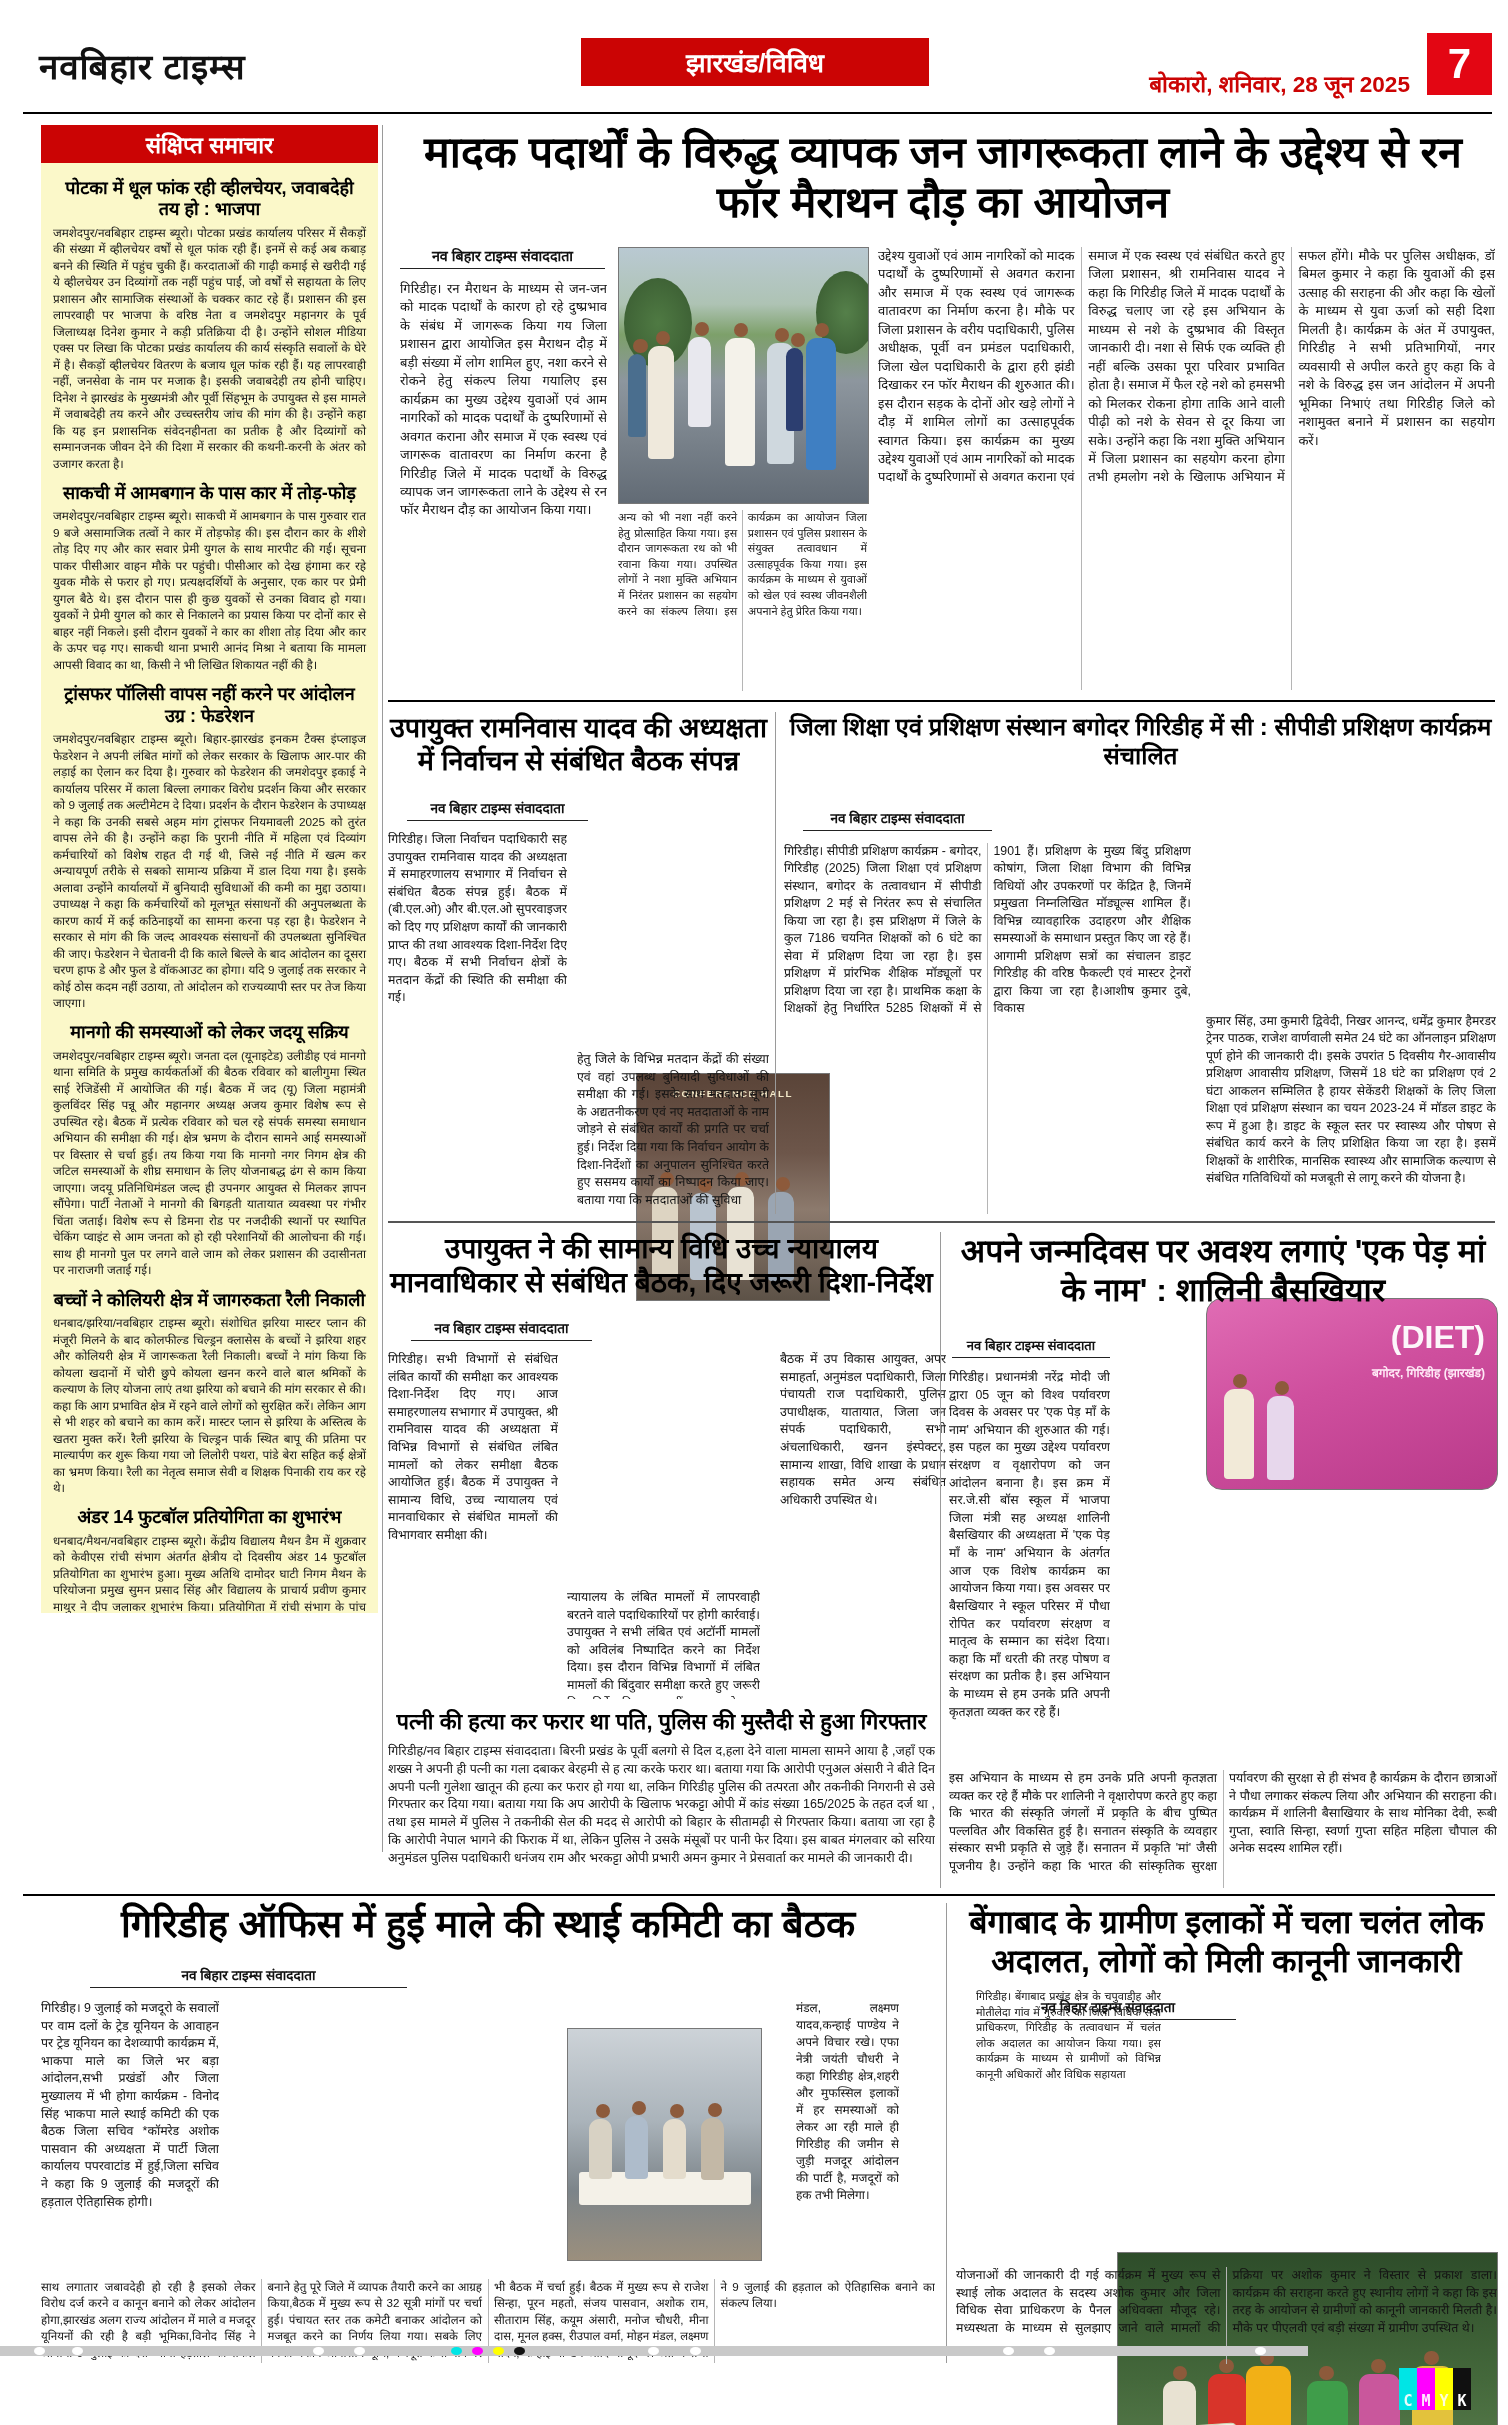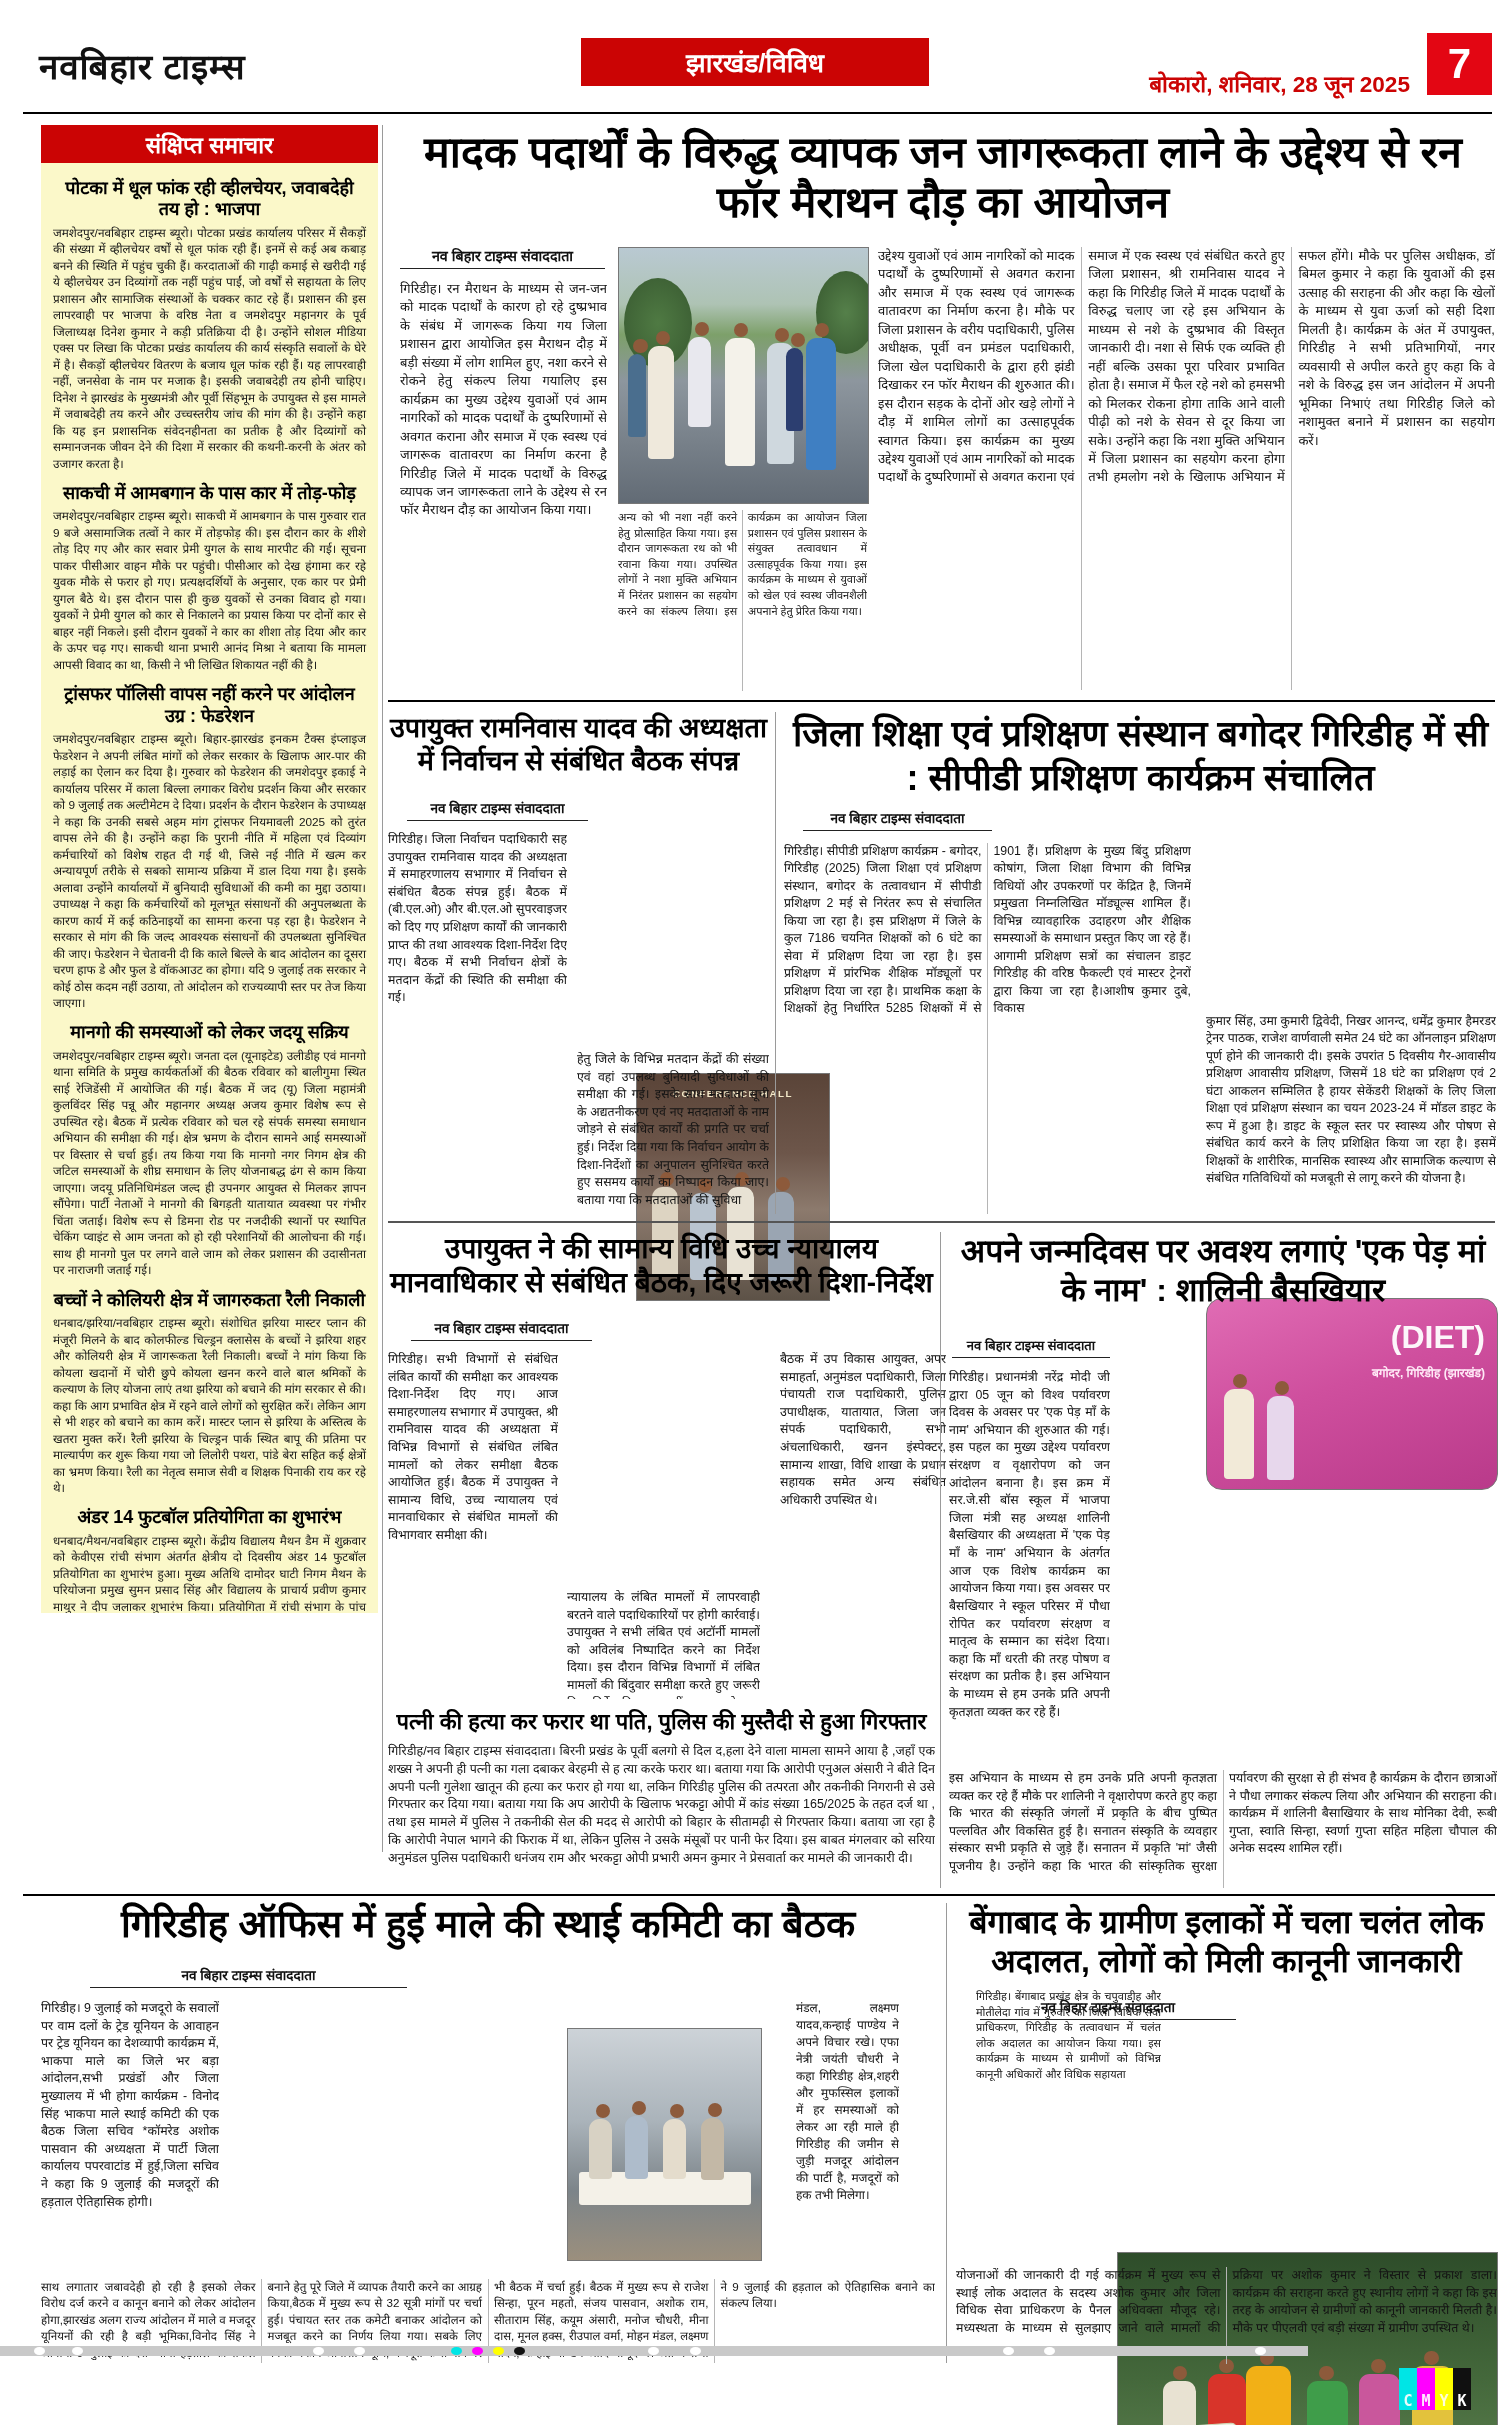--- a/index.html
+++ b/index.html
@@ -106,21 +106,21 @@
         background:linear-gradient(180deg,#5a4438 0%,#6d564a 35%,#8c7a6d 60%,#5d5247 100%);margin-left:36px;">
     <div style="position:absolute;left:0;top:13.6px;width:100%;text-align:center;color:#f3e9c8;font-size:9.8px;letter-spacing:1.5px;font-weight:bold;">CONFERENCE HALL</div>
     <div class="fig" style="left:15px;top:113px;width:26px;height:90px;background:#ddd4c2;"></div>
     <div class="fig" style="left:53px;top:119px;width:26px;height:87px;background:#b9c4cf;"></div>
     <div class="fig" style="left:90px;top:113px;width:27px;height:93px;background:#e8e2d4;"></div>
     <div class="fig" style="left:131px;top:118px;width:26px;height:89px;background:#9aa5b2;"></div>
   </div>
   <div class="abs bt clip" style="left:577px;top:1051px;width:192px;height:163px;font-size:12.4px;">हेतु जिले के विभिन्न मतदान केंद्रों की संख्या एवं वहां उपलब्ध बुनियादी सुविधाओं की समीक्षा की गई। इसके साथ मतदाता सूची के अद्यतनीकरण एवं नए मतदाताओं के नाम जोड़ने से संबंधित कार्यों की प्रगति पर चर्चा हुई। निर्देश दिया गया कि निर्वाचन आयोग के दिशा-निर्देशों का अनुपालन सुनिश्चित करते हुए ससमय कार्यों का निष्पादन किया जाए। बताया गया कि मतदाताओं की सुविधा</div>
 
   <div class="abs vrule" style="left:775px;top:712px;height:502px;"></div>
-  <div class="abs hl" style="left:784px;top:712px;width:713px;font-size:36px;line-height:1.22;">जिला शिक्षा एवं प्रशिक्षण संस्थान बगोदर गिरिडीह में सी : सीपीडी प्रशिक्षण कार्यक्रम संचालित</div>
+  <div class="abs hl" style="left:784px;top:712px;width:713px;font-size:24px;line-height:1.22;">जिला शिक्षा एवं प्रशिक्षण संस्थान बगोदर गिरिडीह में सी : सीपीडी प्रशिक्षण कार्यक्रम संचालित</div>
   <div class="abs byline" style="left:803px;top:808px;width:189px;font-size:13.6px;">नव बिहार टाइम्स संवाददाता</div>
   <div class="abs bt clip cols2" style="left:784px;top:843px;width:407px;height:371px;font-size:12.3px;">गिरिडीह। सीपीडी प्रशिक्षण कार्यक्रम - बगोदर, गिरिडीह (2025) जिला शिक्षा एवं प्रशिक्षण संस्थान, बगोदर के तत्वावधान में सीपीडी प्रशिक्षण 2 मई से निरंतर रूप से संचालित किया जा रहा है। इस प्रशिक्षण में जिले के कुल 7186 चयनित शिक्षकों को 6 घंटे का सेवा में प्रशिक्षण दिया जा रहा है। इस प्रशिक्षण में प्रांरभिक शैक्षिक मॉड्यूलों पर प्रशिक्षण दिया जा रहा है। प्राथमिक कक्षा के शिक्षकों हेतु निर्धारित 5285 शिक्षकों में से 1901 हैं। प्रशिक्षण के मुख्य बिंदु प्रशिक्षण कोषांग, जिला शिक्षा विभाग की विभिन्न विधियों और उपकरणों पर केंद्रित है, जिनमें प्रमुखता निम्नलिखित मॉड्यूल्स शामिल हैं। विभिन्न व्यावहारिक उदाहरण और शैक्षिक समस्याओं के समाधान प्रस्तुत किए जा रहे हैं। आगामी प्रशिक्षण सत्रों का संचालन डाइट गिरिडीह की वरिष्ठ फैकल्टी एवं मास्टर ट्रेनरों द्वारा किया जा रहा है।आशीष कुमार दुबे, विकास</div>
 
   <div class="abs photo" style="left:1206px;top:813px;width:290px;height:190px;
         background:linear-gradient(160deg,#e06cb4 0%,#cf4f9e 45%,#b93a8a 100%);border-radius:16px;">
     <div style="position:absolute;right:12px;top:19.6px;color:#fff;font-size:32px;font-weight:bold;opacity:.95;">(DIET)</div>
     <div style="position:absolute;right:12px;top:65px;color:#ffe9f6;font-size:12px;font-weight:bold;">बगोदर, गिरिडीह (झारखंड)</div>
     <div class="fig" style="left:16.6px;top:90px;width:30px;height:90px;background:#f2ead8;"></div>
     <div class="fig" style="left:60px;top:97px;width:27px;height:84px;background:#e7d7ec;"></div>
   </div>

